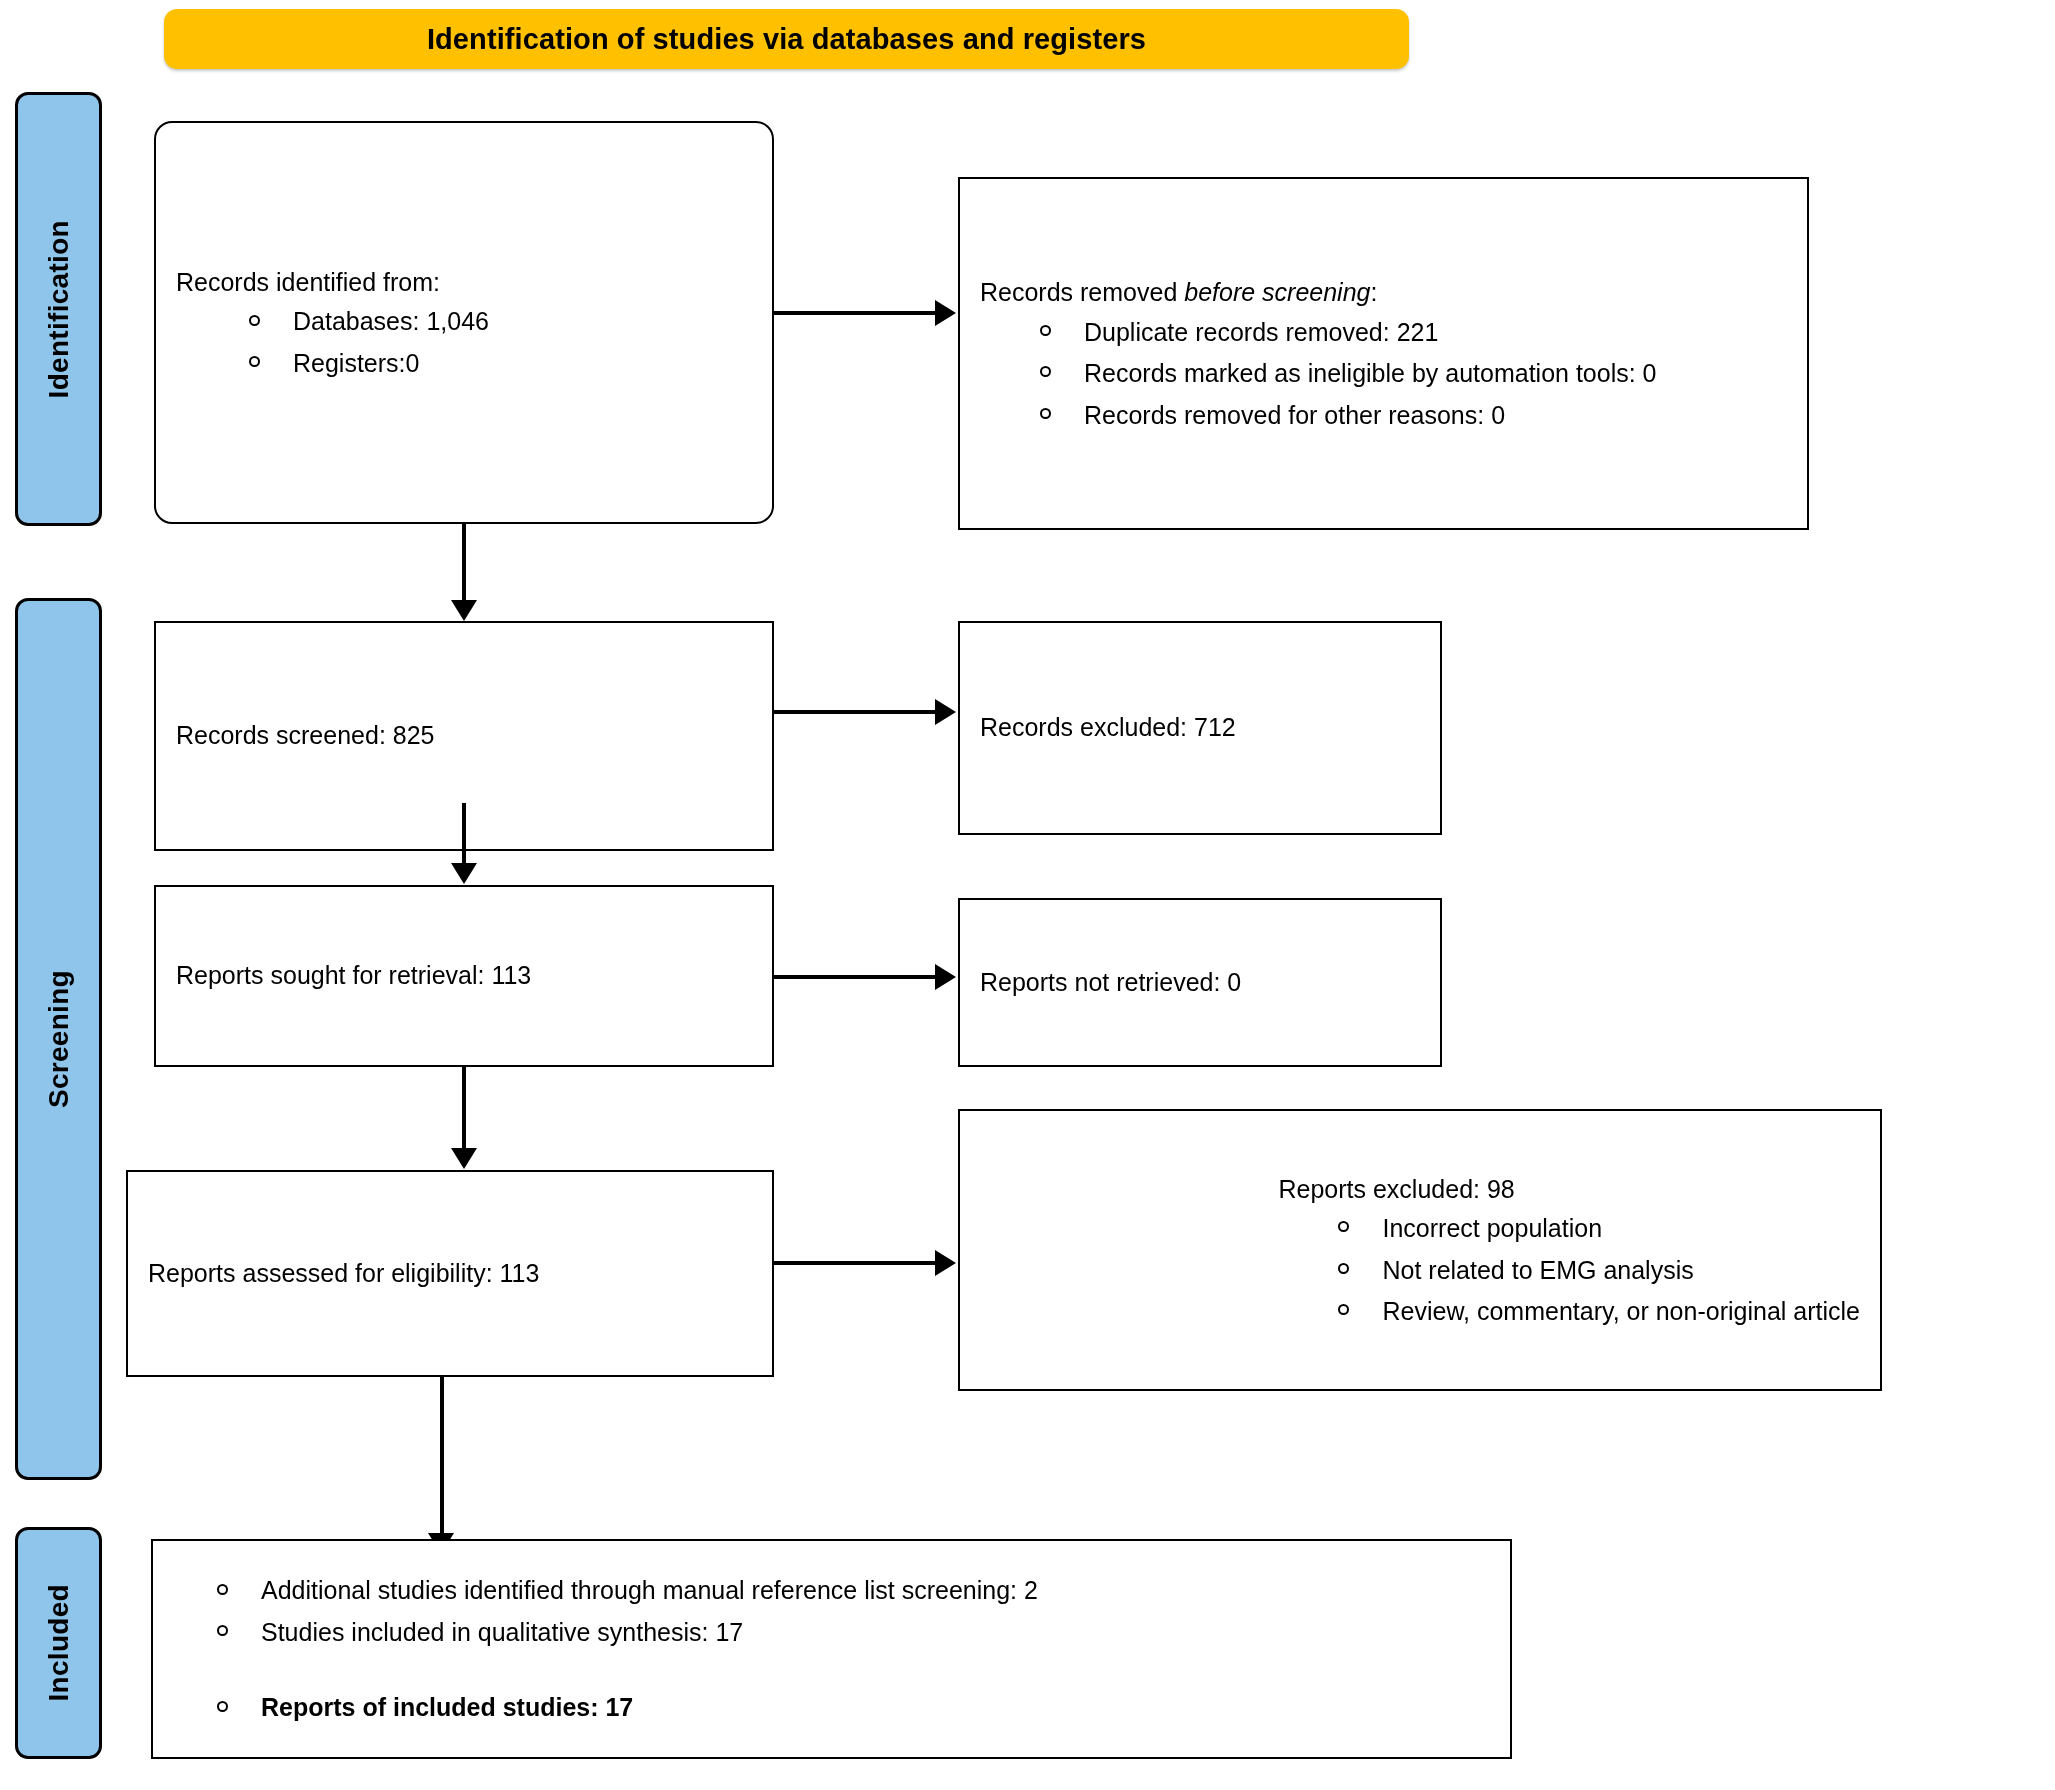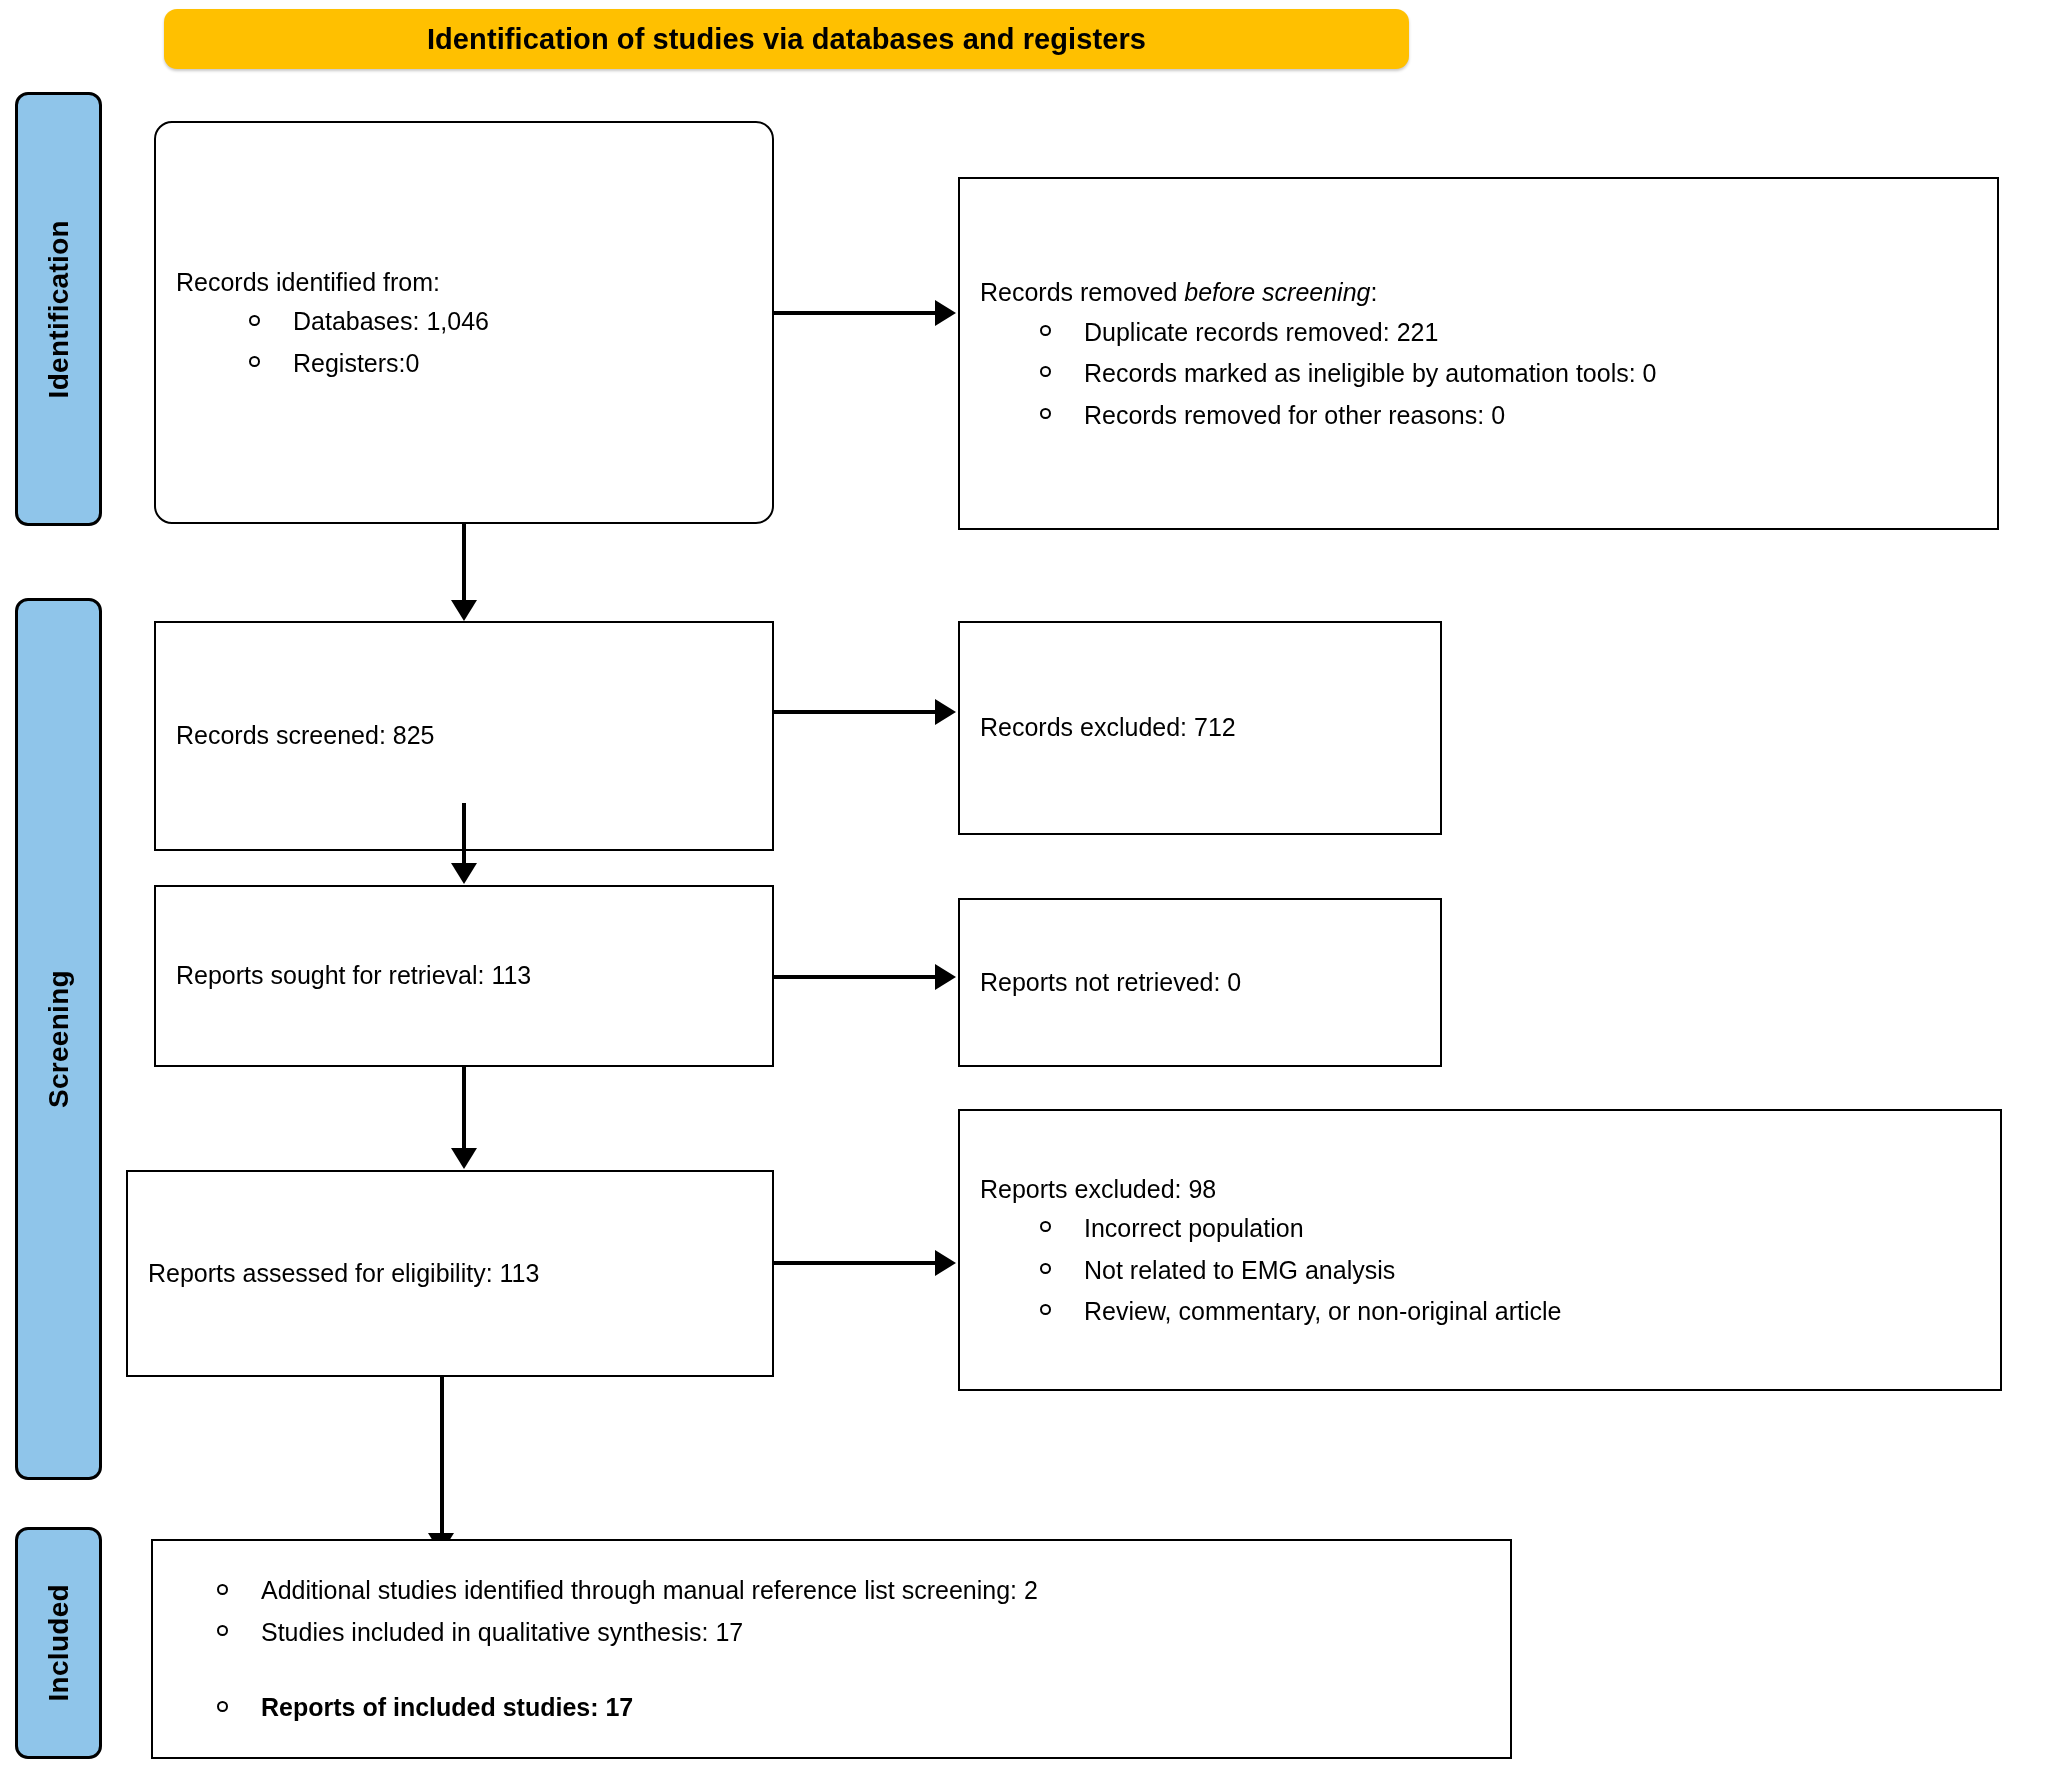--- a/index.html
+++ b/index.html
@@ -170,21 +170,21 @@
   <div class="flow-box" style="left:154px; top:121px; width:620px; height:403px;border-radius:18px;">
     <div class="box-inner">
       <div class="box-title">Records identified from:</div>
       <ul class="bullets">
         <li>Databases: 1,046</li>
         <li>Registers:0</li>
       </ul>
     </div>
   </div>
 
-  <div class="flow-box" style="left:958px; top:177px; width:1041px; height:353px;">
+  <div class="flow-box" style="left:958px; top:177px; width:851px; height:353px;">
     <div class="box-inner">
       <div class="box-title"><span>Records removed </span><em>before screening</em><span>:</span></div>
       <ul class="bullets wide">
         <li>Duplicate records removed: 221</li>
         <li>Records marked as ineligible by automation tools: 0</li>
         <li>Records removed for other reasons: 0</li>
       </ul>
     </div>
   </div>
 
@@ -229,21 +229,21 @@
 
   <div class="conn-v" style="left:462px; top:1067px; height:81px;"></div>
   <div class="arrow-down" style="left:451px; top:1148px;"></div>
 
   <div class="flow-box" style="left:126px; top:1170px; width:648px; height:207px;">
     <div class="box-inner">
       <div class="box-title">Reports assessed for eligibility: 113</div>
     </div>
   </div>
 
-  <div class="flow-box pad-top" style="left:958px; top:1109px; width:1044px; height:282px; justify-content:center;">
+  <div class="flow-box pad-top" style="left:958px; top:1109px; width:924px; height:282px; justify-content:center;align-items:flex-end;">
     <div class="box-inner">
       <div class="box-title">Reports excluded: 98</div>
       <ul class="bullets wide">
         <li>Incorrect population</li>
         <li>Not related to EMG analysis</li>
         <li>Review, commentary, or non-original article</li>
       </ul>
     </div>
   </div>
 

